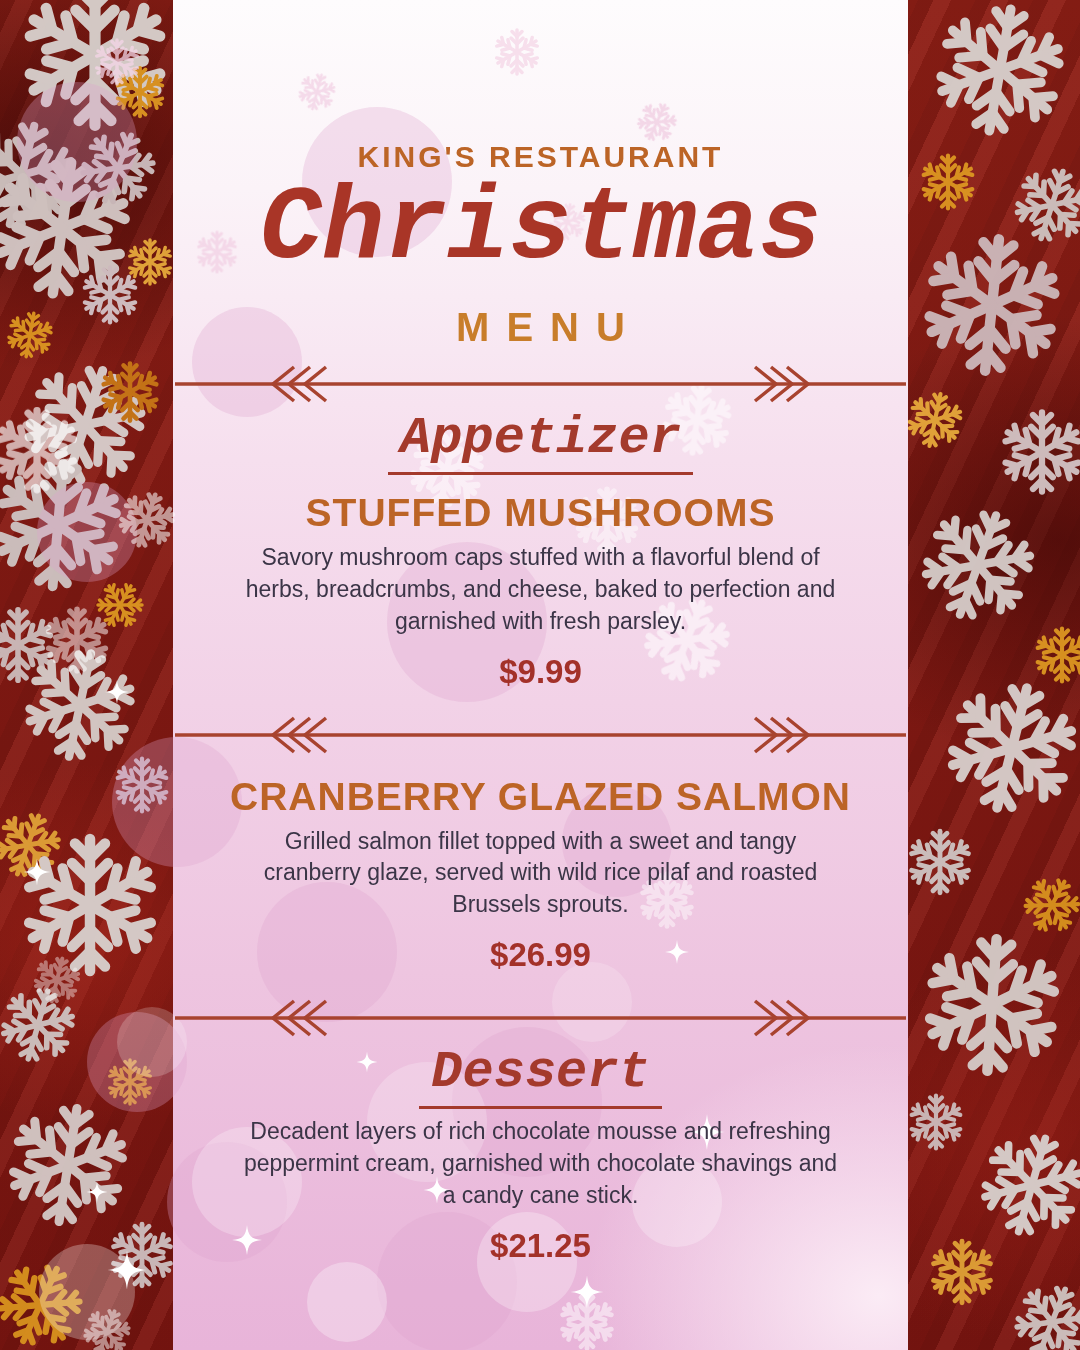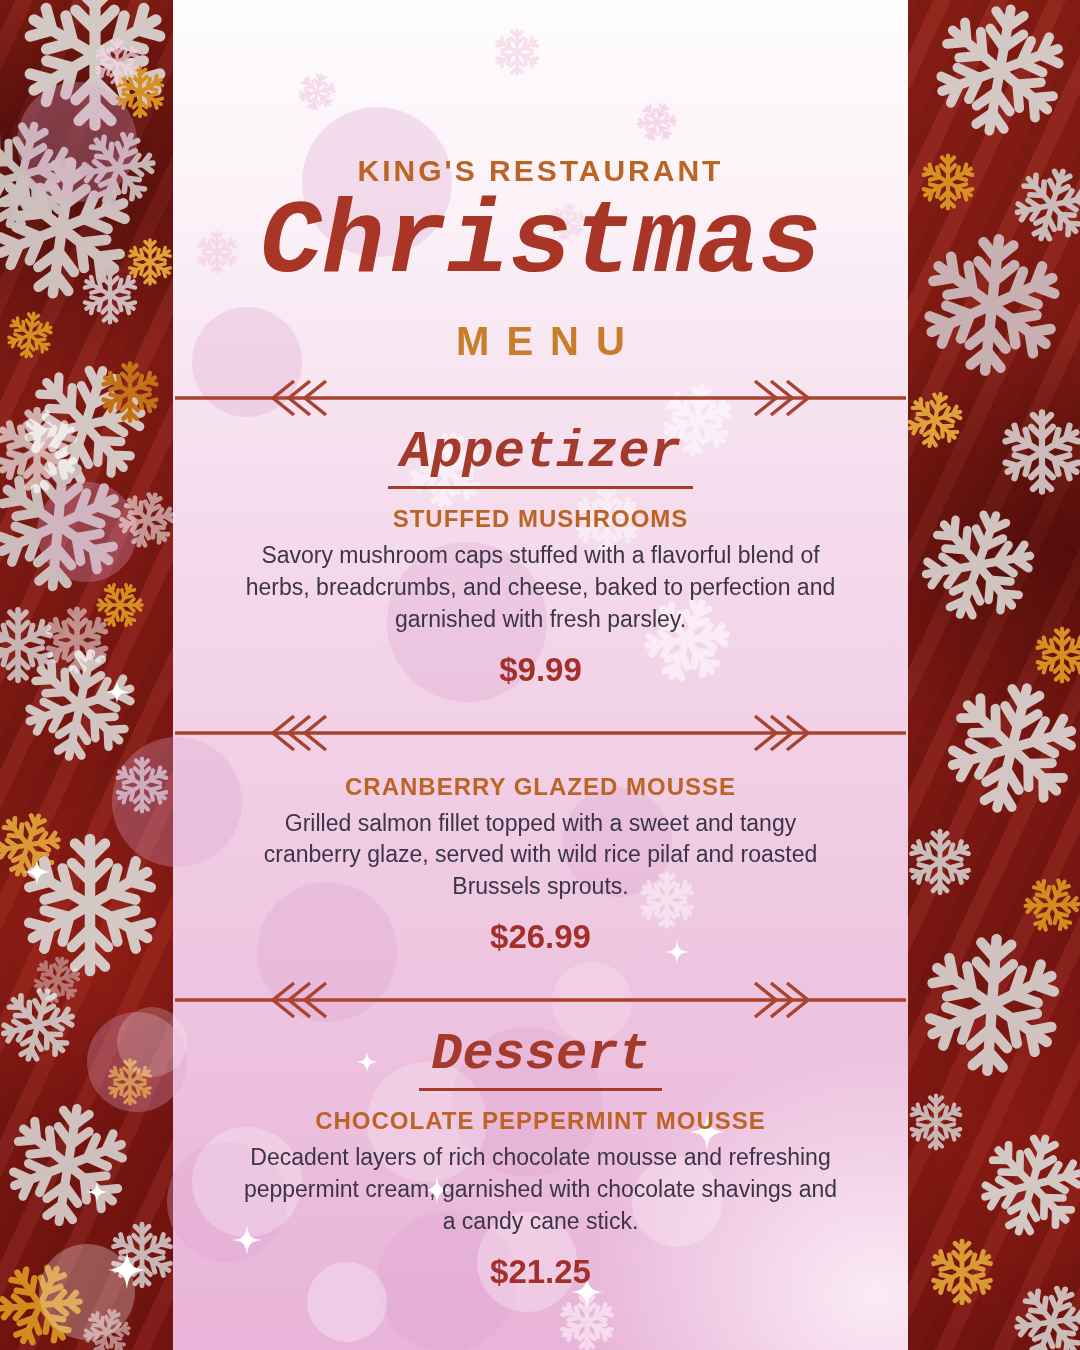--- a/index.html
+++ b/index.html
@@ -18,21 +18,21 @@
   }
   svg.layer{position:absolute;left:0;top:0;pointer-events:none;}
   .panel{
     position:absolute;left:173px;top:0;width:735px;height:1350px;
     background:
       radial-gradient(ellipse 420px 360px at 96% 96%, rgba(253,241,248,.9), transparent 70%),
       linear-gradient(180deg,#fefcfd 0%, #fbf3f8 14%, #f6dfee 34%, #f2d2e7 52%, #eec5e0 72%, #e8b4d9 100%);
   }
   .panel-deco{left:173px;}
   .content{
-    position:absolute;left:173px;top:14px;width:735px;height:1156px;
+    position:absolute;left:173px;top:0;width:735px;height:1156px;
     text-align:center;color:#3b3547;
   }
   .restaurant{
     padding-top:140px;
     font-size:30px;font-weight:700;letter-spacing:3px;
     color:#bc6426;
   }
   .script{font-family:Liberation Mono, monospace;font-style:italic;font-weight:700;}
   .title{
     font-size:104px;line-height:1.22;margin-top:-8px;
@@ -45,21 +45,21 @@
   .divider{width:735px;margin:10px auto 0;}
   .divider svg{display:block;stroke:#a8432f;}
   h2.section-title{
     display:inline-block;margin:4px auto 0;
     font-size:52px;line-height:1.05;font-weight:700;
     color:#a43a2c;border-bottom:3px solid #a43a2c;
     padding:0 12px 6px;
   }
   h3.item-name{
     margin:16px 6px 0;
-    font-size:24px;font-weight:800;letter-spacing:1px;
+    font-size:39px;font-weight:800;letter-spacing:1px;
     color:#bc6426;
   }
   p.item-desc{
     width:612px;margin:7px auto 0;
     font-size:23px;line-height:1.38;font-weight:400;
     color:#3b3547;
   }
   .item-price{
     margin-top:15px;
     font-size:33px;font-weight:800;color:#a33129;
@@ -232,32 +232,31 @@
       <div class="item-price">$9.99</div>
     </section>
 
     <div class="divider" style="margin-top:20px">
       <svg width="735" height="48" viewBox="0 0 735 48">
           <use href="#divider-arrows"></use>
         </svg>
     </div>
 
     <section>
-      <h3 class="item-name">CRANBERRY GLAZED MOUSSE</h3>
+      <h3 class="item-name">CRANBERRY GLAZED SALMON</h3>
       <p class="item-desc">Grilled salmon fillet topped with a sweet and tangy cranberry glaze, served with wild rice pilaf and roasted Brussels sprouts.</p>
       <div class="item-price">$26.99</div>
     </section>
 
     <div class="divider" style="margin-top:20px">
       <svg width="735" height="48" viewBox="0 0 735 48">
           <use href="#divider-arrows"></use>
         </svg>
     </div>
 
     <section>
       <h2 class="section-title script">Dessert</h2>
-      <h3 class="item-name">CHOCOLATE PEPPERMINT MOUSSE</h3>
       <p class="item-desc">Decadent layers of rich chocolate mousse and refreshing peppermint cream, garnished with chocolate shavings and a candy cane stick.</p>
       <div class="item-price">$21.25</div>
     </section>
 
   </div>
 </div>
 
 </body></html>

